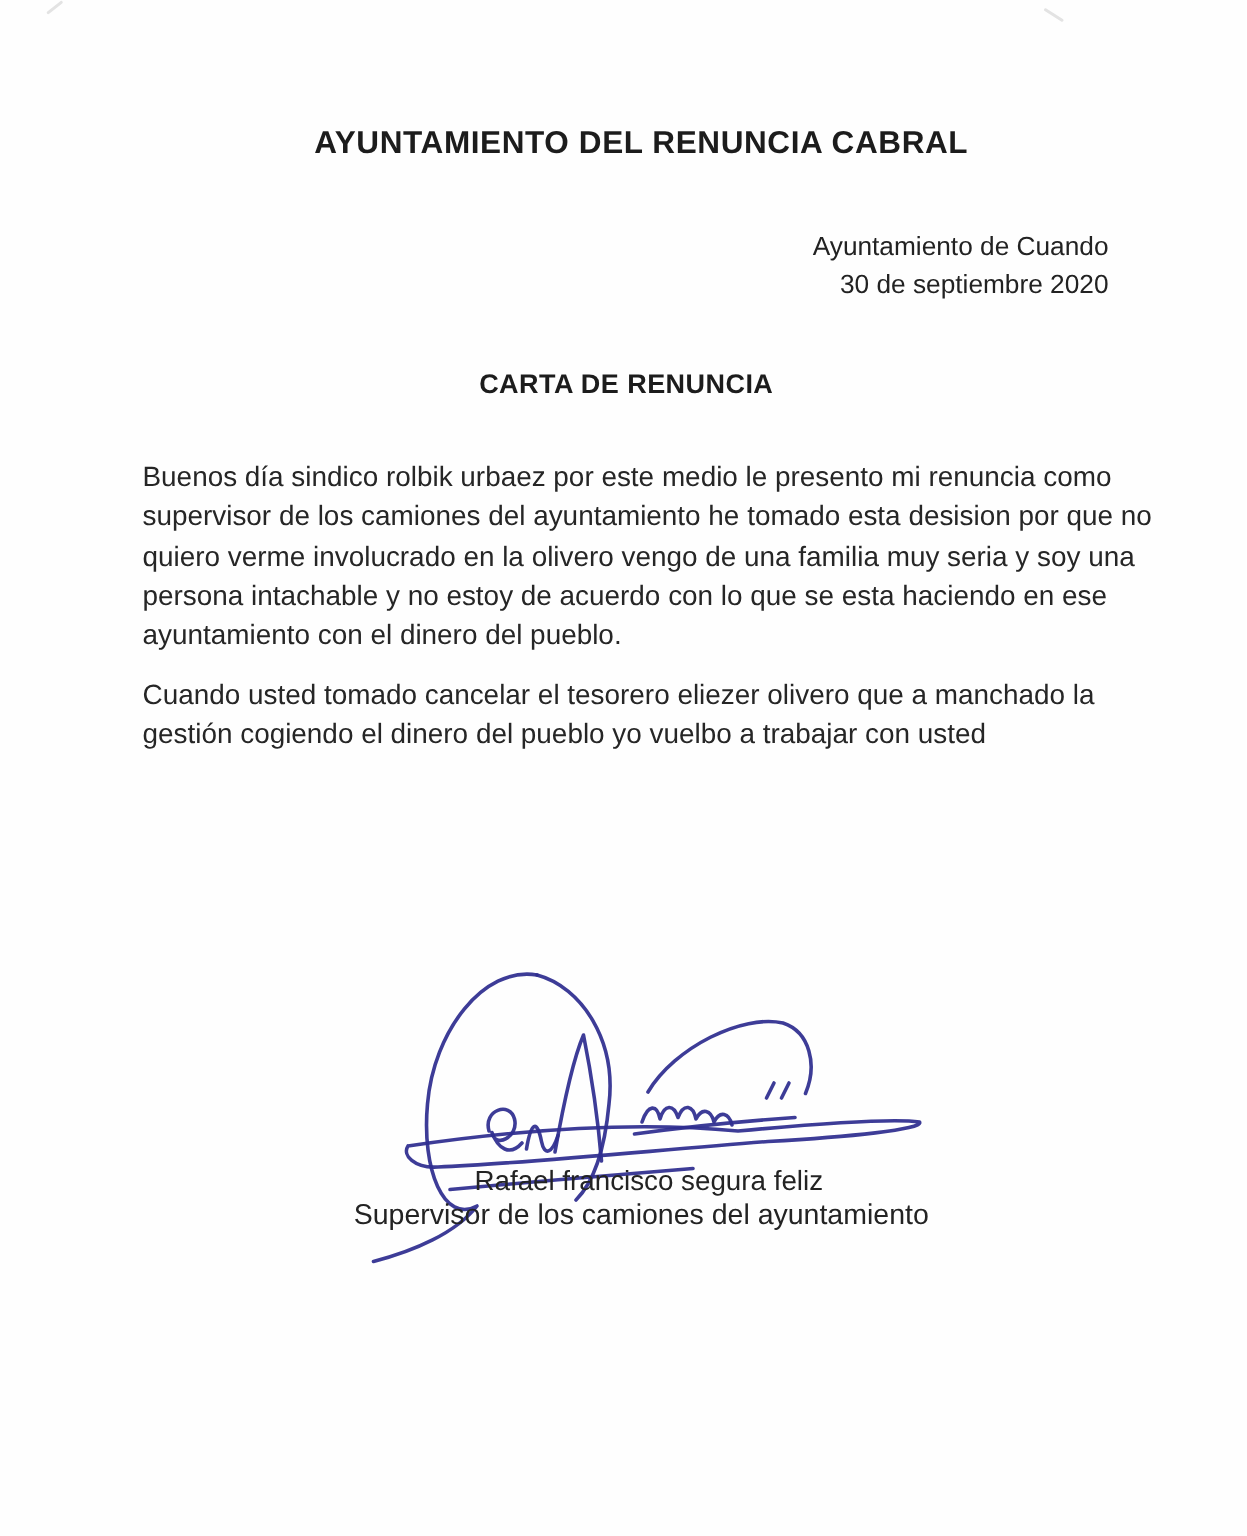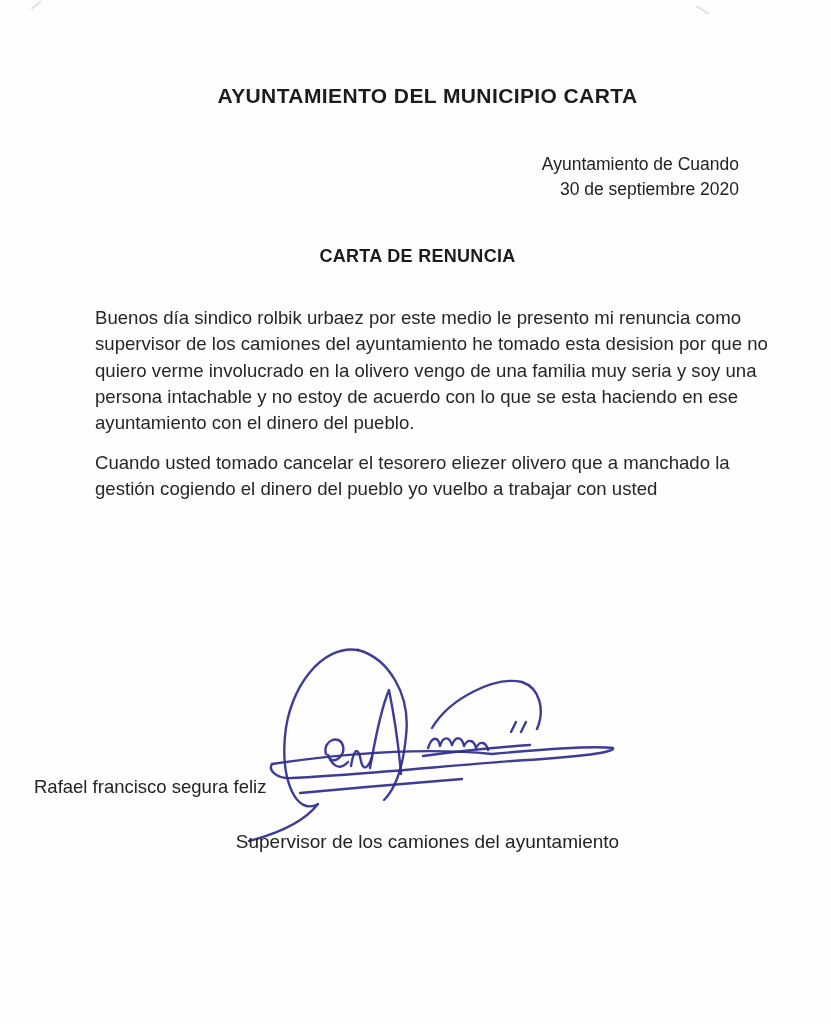--- a/index.html
+++ b/index.html
@@ -74,57 +74,56 @@
     stroke-width: 2.4;
     stroke-linecap: round;
     stroke-linejoin: round;
     opacity: 0.93;
   }
   .signer-name {
     position: absolute;
     top: 776px;
     left: 0;
     width: 100%;
-    text-align: left;
+    text-align: center;
     font-size: 18.5px;
     color: #232323;
     padding-left: 34px;
     box-sizing: border-box;
   }
   .signer-title {
     position: absolute;
     top: 800px;
     left: 0;
     width: 100%;
     text-align: center;
     font-size: 19px;
     color: #232323;
     padding-left: 24px;
     box-sizing: border-box;
-    margin-top: 31px;
   }
   .scan-mark {
     position: absolute;
     background: #cccccc;
     height: 2px;
     border-radius: 1px;
     opacity: 0.55;
   }
   .scan-mark-tl { left: 30px; top: 4px; width: 13px; transform: rotate(-38deg); }
   .scan-mark-tr { left: 695px; top: 9px; width: 15px; transform: rotate(32deg); }
 </style>
 </head>
 <body>
 
 <div class="page">
 
   <div class="scan-mark scan-mark-tl"></div>
   <div class="scan-mark scan-mark-tr"></div>
 
-  <h1 class="letter-title">AYUNTAMIENTO DEL MUNICIPIO CARTA</h1>
+  <h1 class="letter-title">AYUNTAMIENTO DEL RENUNCIA CABRAL</h1>
 
   <div class="date-block">
     <div>Ayuntamiento de Cuando</div>
     <div>30 de septiembre 2020</div>
   </div>
 
   <h2 class="subject-heading">CARTA DE RENUNCIA</h2>
 
   <div class="paragraph par-1">
     <div class="par-line">Buenos día sindico rolbik urbaez por este medio le presento mi renuncia como</div>

